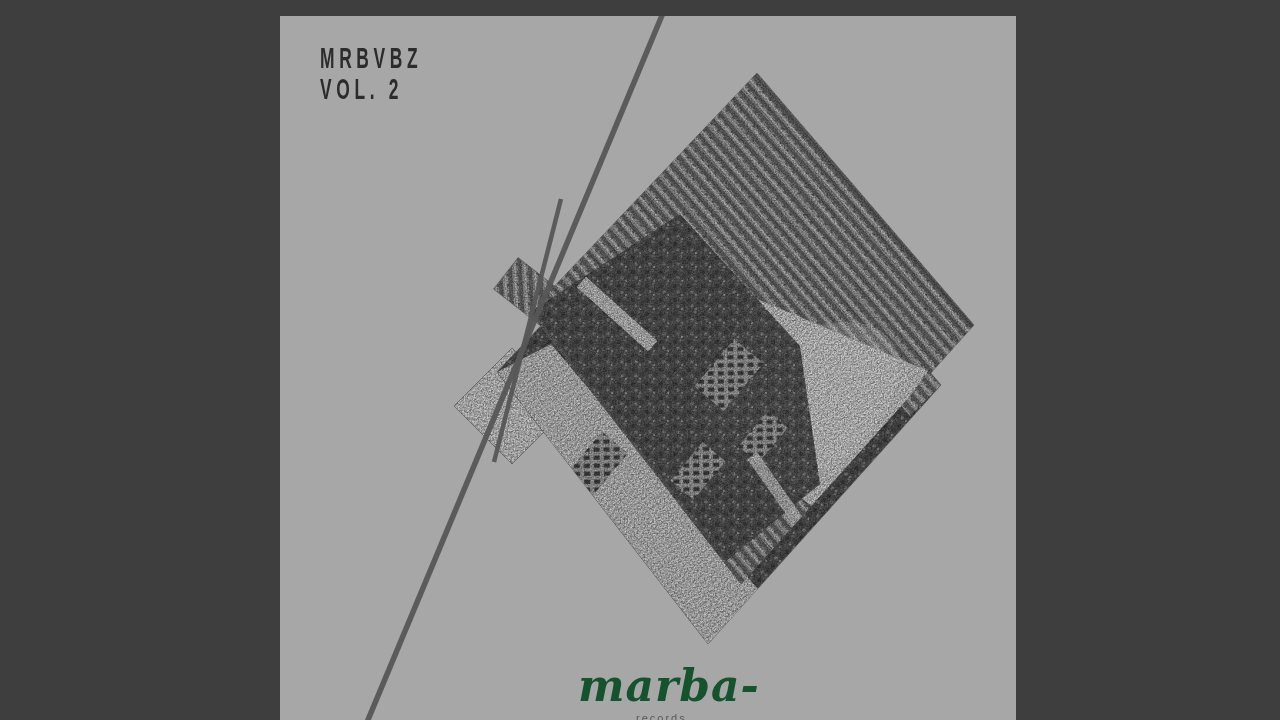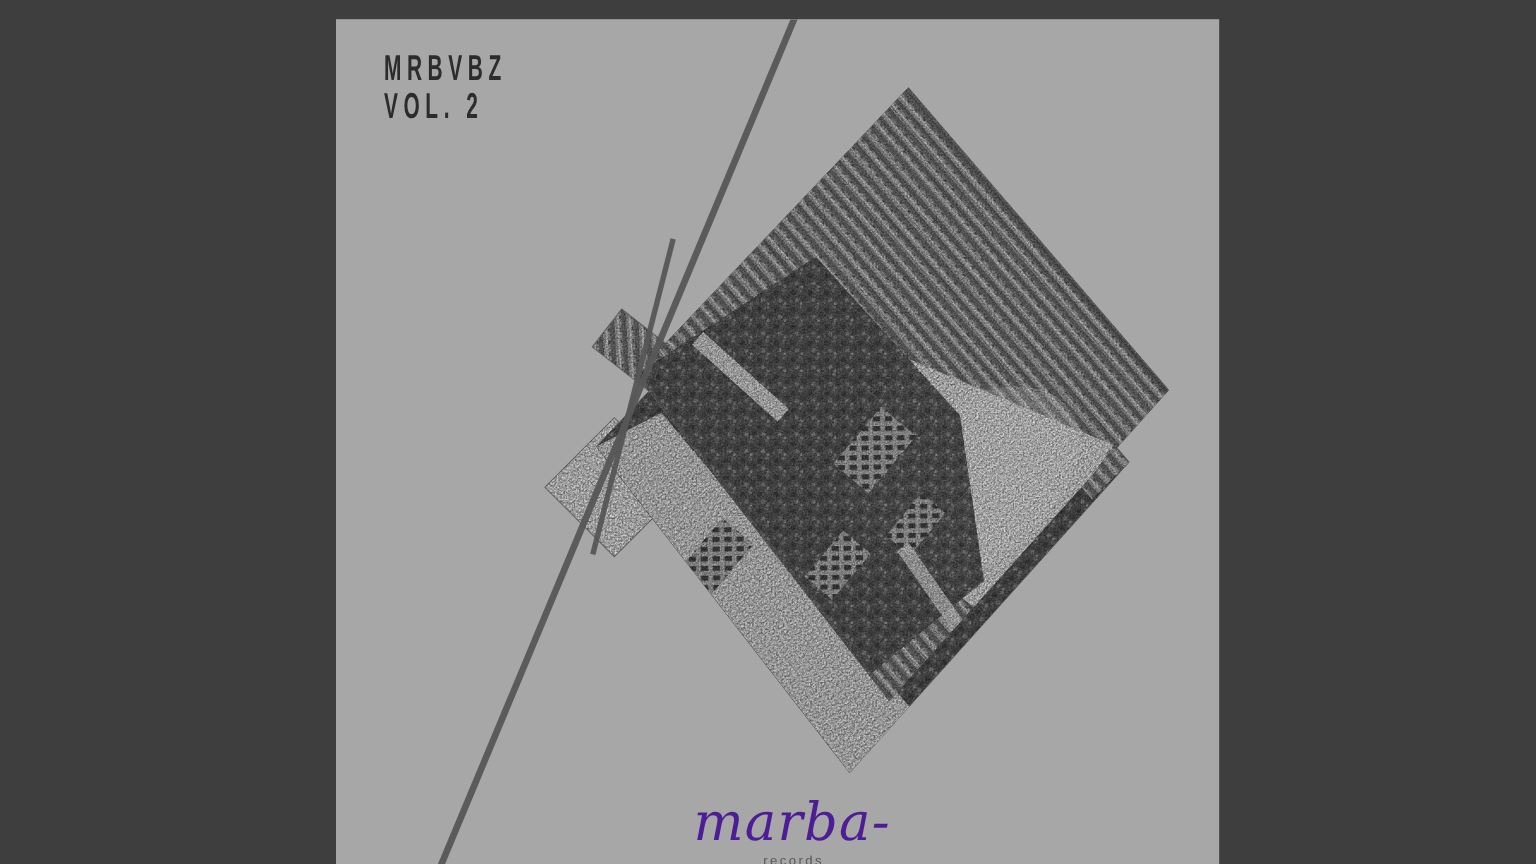--- a/index.html
+++ b/index.html
@@ -11,22 +11,22 @@
   .art{position:absolute;left:280px;top:16px;width:736px;height:720px;background:#a7a7a7;overflow:hidden;}
   .art svg{position:absolute;left:0;top:0;}
 
   .title{position:absolute;left:40px;top:26px;z-index:5;
          transform:scaleX(0.58);transform-origin:top left;}
   .title .line{display:block;font-weight:700;font-size:30px;line-height:31px;
                letter-spacing:8px;color:#2c2c2c;white-space:nowrap;}
 
   .label-logo{position:absolute;left:296px;top:640px;width:160px;height:78px;z-index:5;}
   .label-script{position:absolute;left:2px;top:8px;
-                font-family:"DejaVu Serif", serif;font-style:italic;font-weight:400;
-                font-size:44px;line-height:1;color:#4c1d95;letter-spacing:1px;white-space:nowrap;}
+                font-family:"DejaVu Serif", serif;font-style:italic;font-weight:700;
+                font-size:44px;line-height:1;color:#14532d;letter-spacing:1px;white-space:nowrap;}
   .label-sub{position:absolute;left:60px;top:56px;
              font-size:11px;letter-spacing:2px;color:#585858;white-space:nowrap;}
 </style>
 </head>
 <body>
 
 <div class="stage">
   <div class="letterbox left"></div>
   <div class="letterbox right"></div>
 

